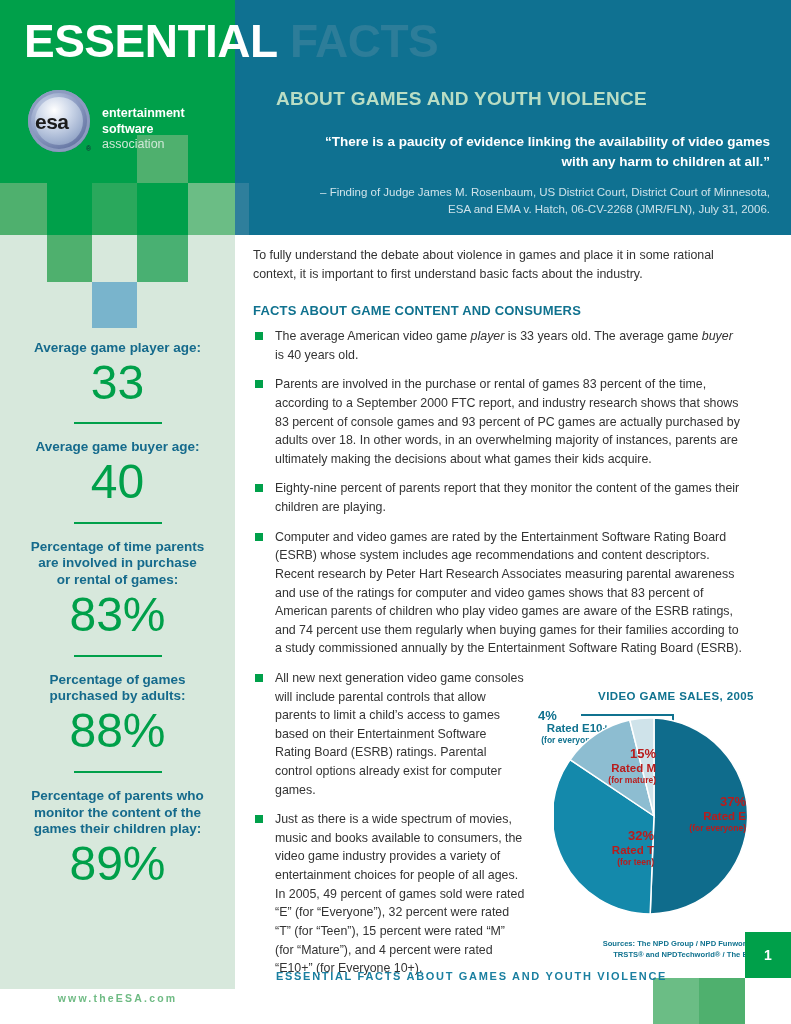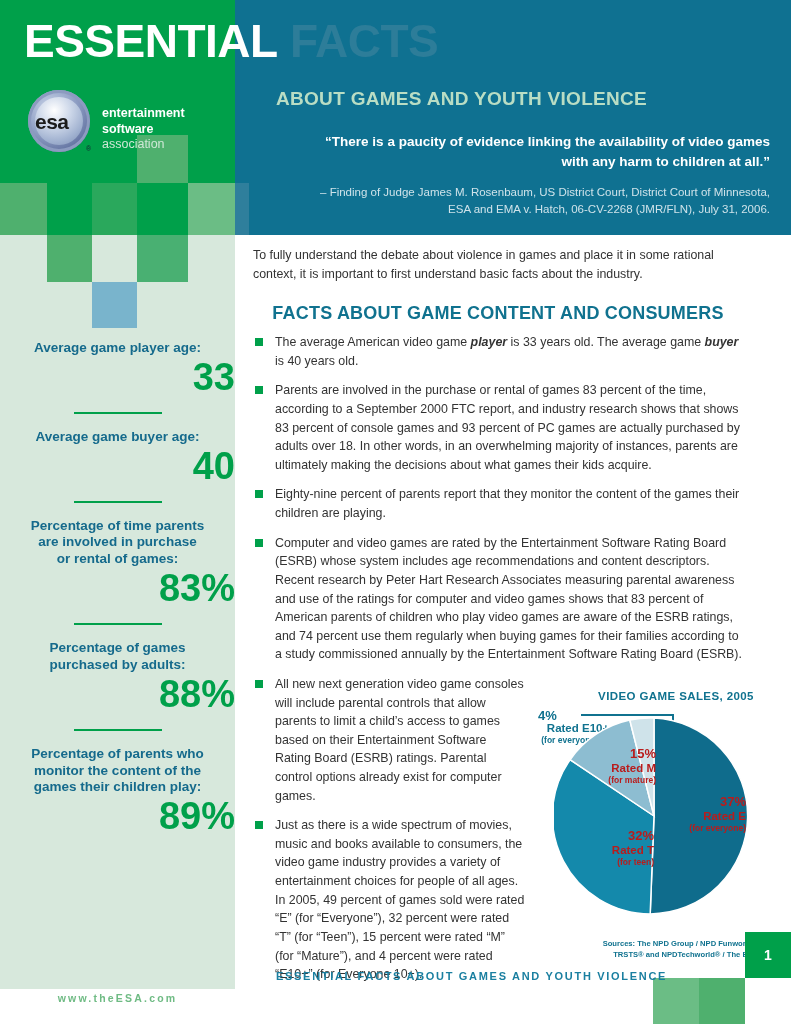--- a/index.html
+++ b/index.html
@@ -38,34 +38,34 @@
   .logo-reg{position:absolute;left:58px;top:55px;font-size:7px;color:#123;}
   .logo-text{position:absolute;left:74px;top:16px;line-height:1.25;}
   .logo-text .l1{color:#ffffff;font-size:12.5px;font-weight:bold;}
   .logo-text .l2{color:#ffffff;font-size:12.5px;font-weight:bold;}
   .logo-text .l3{color:#cfe8d6;font-size:12.5px;}
 
   
   .stats{position:absolute;left:0;top:340px;width:235px;text-align:center;}
   .stat{margin-bottom:2px;}
   .stat-label{color:#156a8c;font-size:13.5px;font-weight:bold;line-height:1.25;padding:0 30px;}
-  .stat-value{color:#00a04a;font-size:38px;font-weight:bold;line-height:1.05;margin-top:1px;text-align:right;}
+  .stat-value{color:#00a04a;font-size:48px;font-weight:normal;line-height:1.05;margin-top:1px;}
   .stat-rule{width:88px;height:2px;background:#00a04a;margin:14px auto 15px auto;}
   .esa-url{position:absolute;left:0;top:992px;width:235px;text-align:center;color:#6fbb84;
            font-size:10.5px;letter-spacing:2.2px;font-weight:bold;}
 
   
   .main{position:absolute;left:253px;top:246px;width:490px;}
   .intro{color:#333333;font-size:12.4px;line-height:1.5;}
-  .section-head{color:#10728f;font-size:18px;font-weight:bold;letter-spacing:0.2px;margin-top:20px;margin-bottom:9px;text-align:center;}
+  .section-head{color:#10728f;font-size:13px;font-weight:bold;letter-spacing:0.2px;margin-top:20px;margin-bottom:9px;}
   .bullets{list-style:none;margin:0;padding:0;}
   .bullets li{position:relative;padding-left:22px;margin-bottom:11px;color:#333333;font-size:12.4px;line-height:1.5;}
   .bullets li .bl{position:absolute;left:2px;top:5px;width:8px;height:8px;background:#00a04a;}
   .bullets li.narrow{width:250px;}
-  .bullets li em{font-style:italic;font-weight:bold;}
+  .bullets li em{font-style:italic;}
 
   
   .chart{position:absolute;left:528px;top:690px;width:248px;height:270px;}
   .chart-title{position:absolute;left:48px;top:0;width:200px;text-align:center;color:#10728f;
                font-size:11.5px;font-weight:bold;letter-spacing:0.4px;}
   .pie-wrap{position:absolute;left:26px;top:26px;width:200px;height:200px;}
   .cal-num{position:absolute;left:10px;top:18px;color:#10728f;font-size:13px;font-weight:bold;}
   .cal-l1{position:absolute;left:0px;top:32px;width:100px;text-align:center;color:#10728f;font-size:11.5px;font-weight:bold;}
   .cal-l2{position:absolute;left:0px;top:45px;width:100px;text-align:center;color:#10728f;font-size:8.5px;font-weight:bold;}
   .cal-line{position:absolute;left:53px;top:24px;width:93px;height:2px;background:#10728f;}

